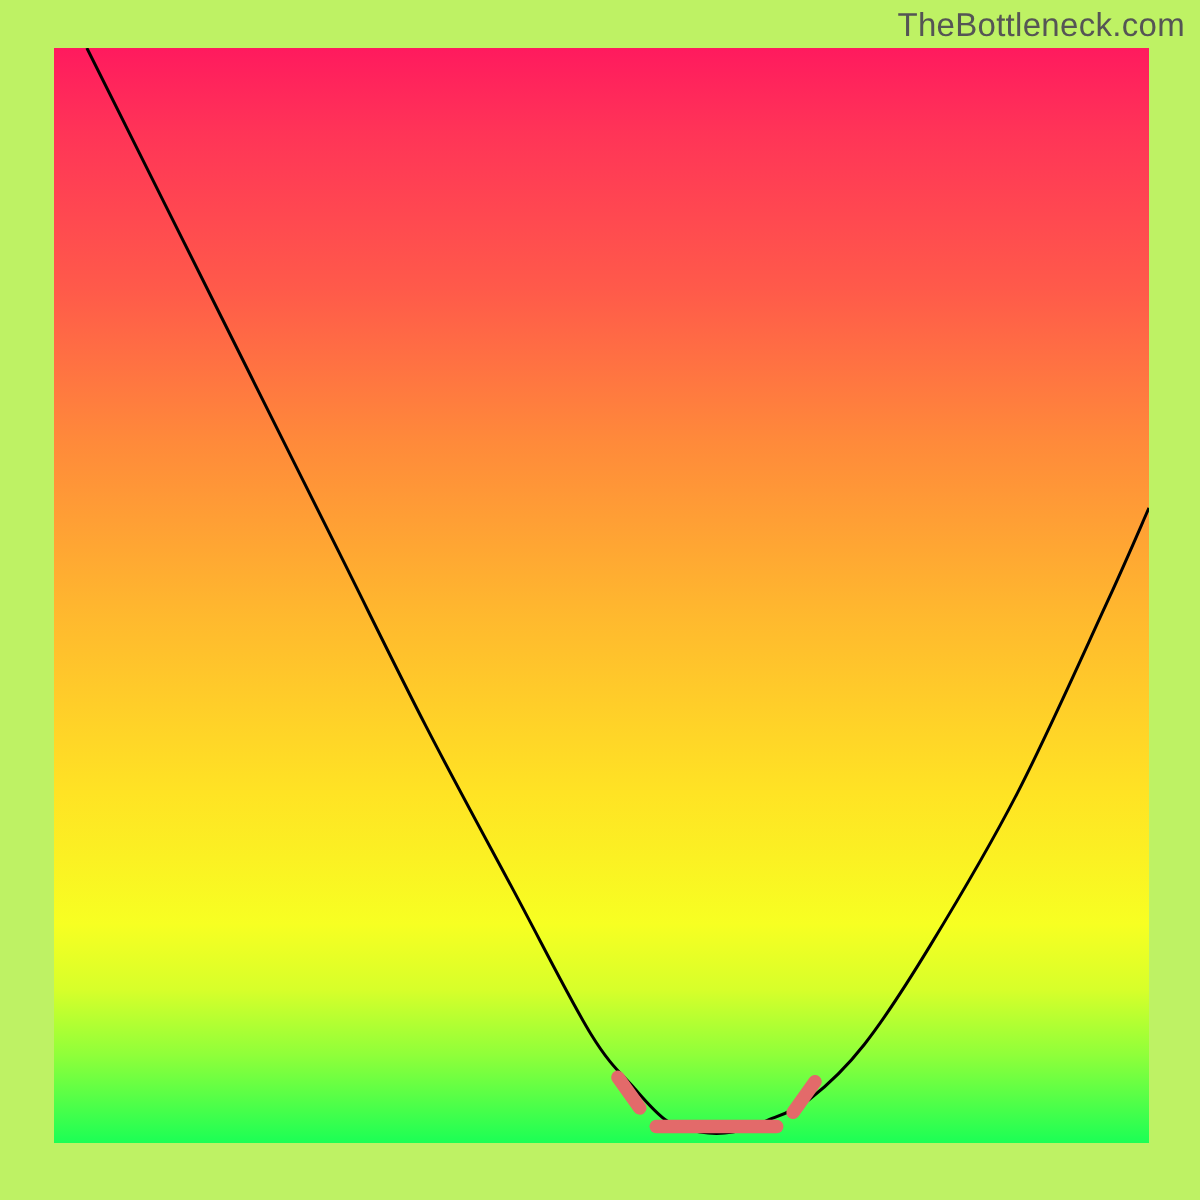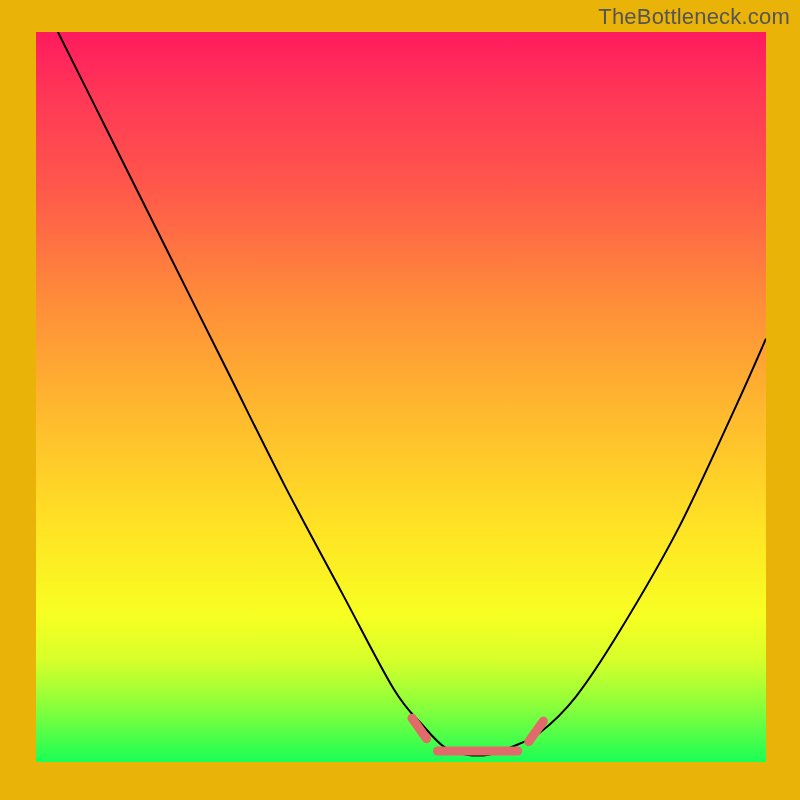--- a/index.html
+++ b/index.html
@@ -1,21 +1,21 @@
 <!DOCTYPE html>
 <html><head>
 <meta charset="utf-8">
 <style>
   * { margin: 0; padding: 0; box-sizing: border-box; }
   html, body { width: 800px; height: 800px; overflow: hidden; background: #000; font-family: Arial, sans-serif; }
   .frame {
     position: relative;
     width: 800px;
     height: 800px;
-    background: #eab308;
+    background: #bef264;
   }
   .watermark {
     position: absolute;
     top: 4px;
     right: 10px;
     color: #555;
     font-size: 22px;
     font-weight: 500;
     letter-spacing: 0.2px;
     z-index: 20;

